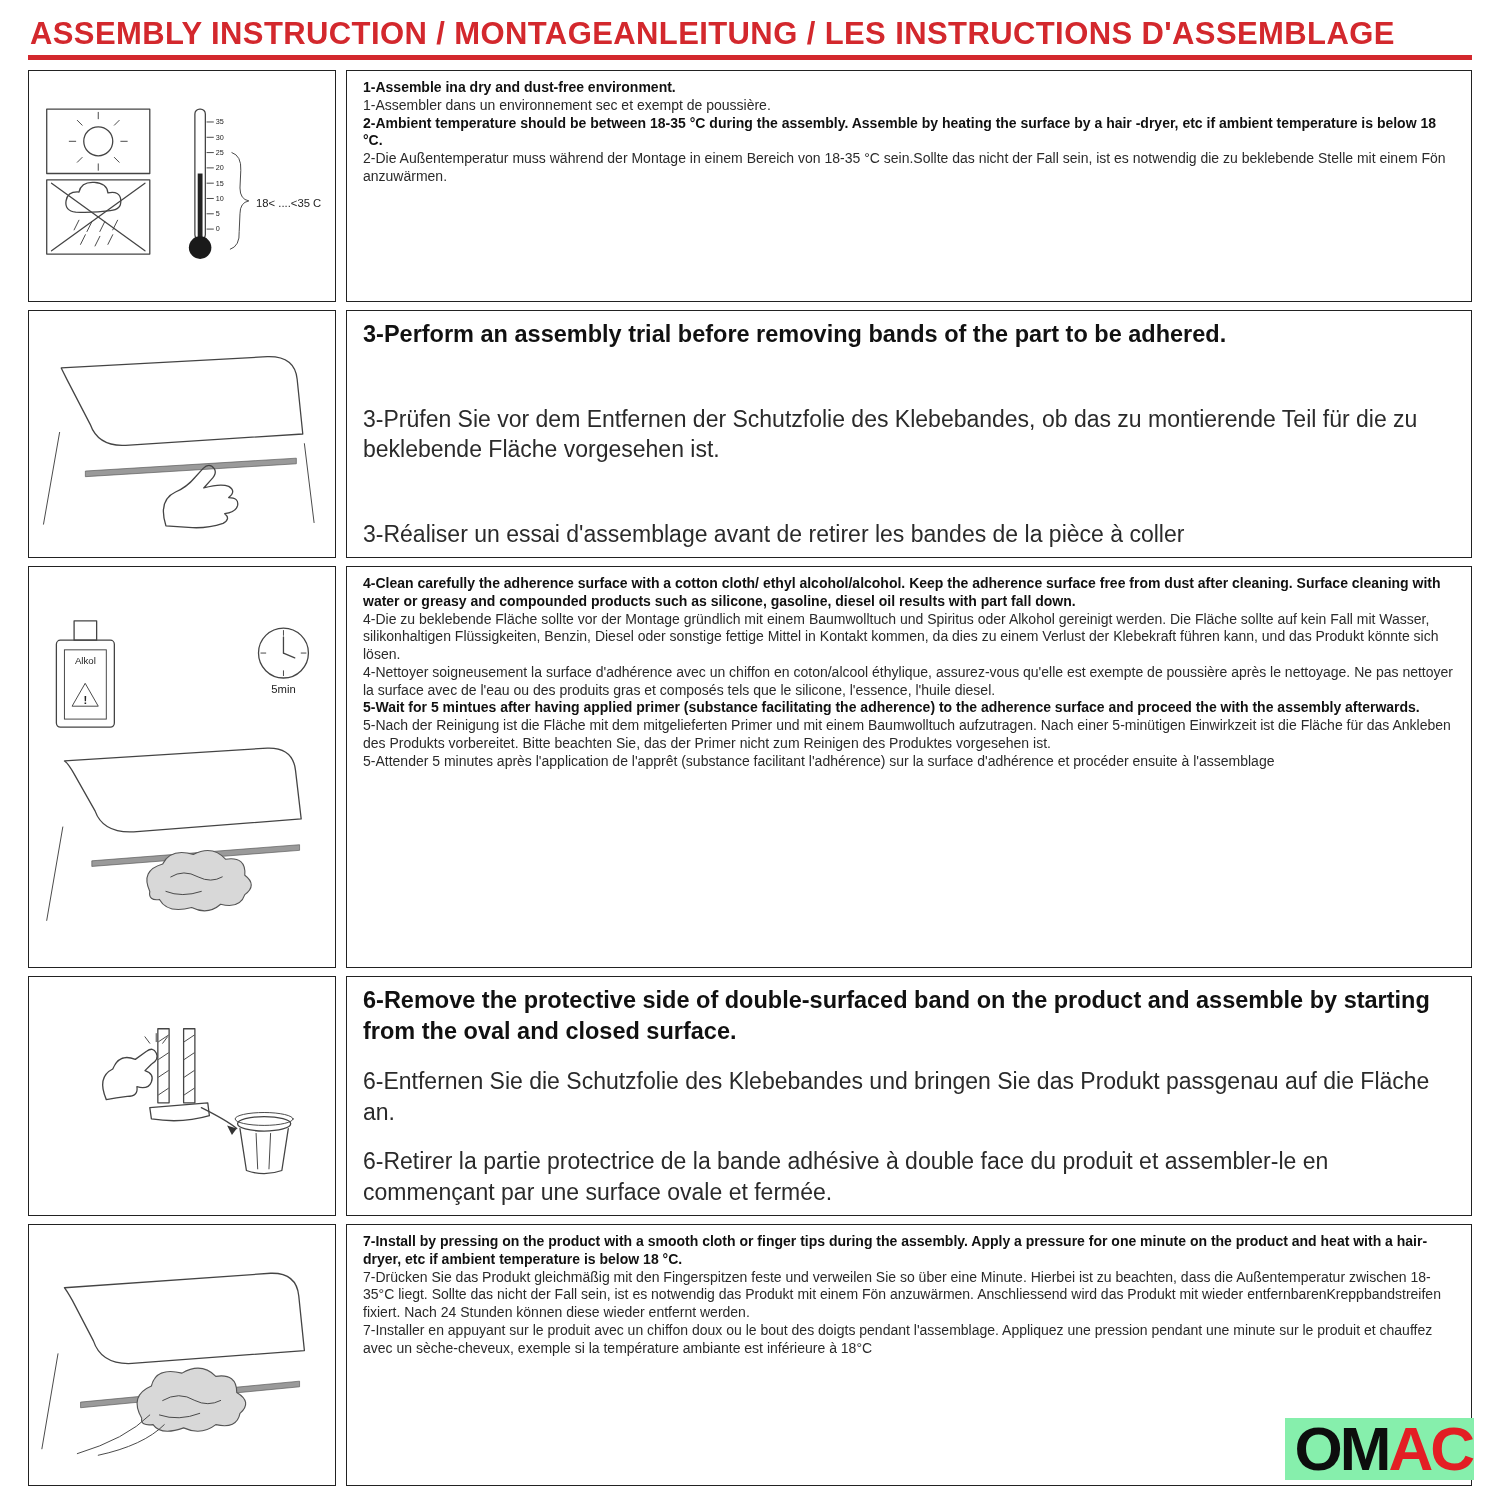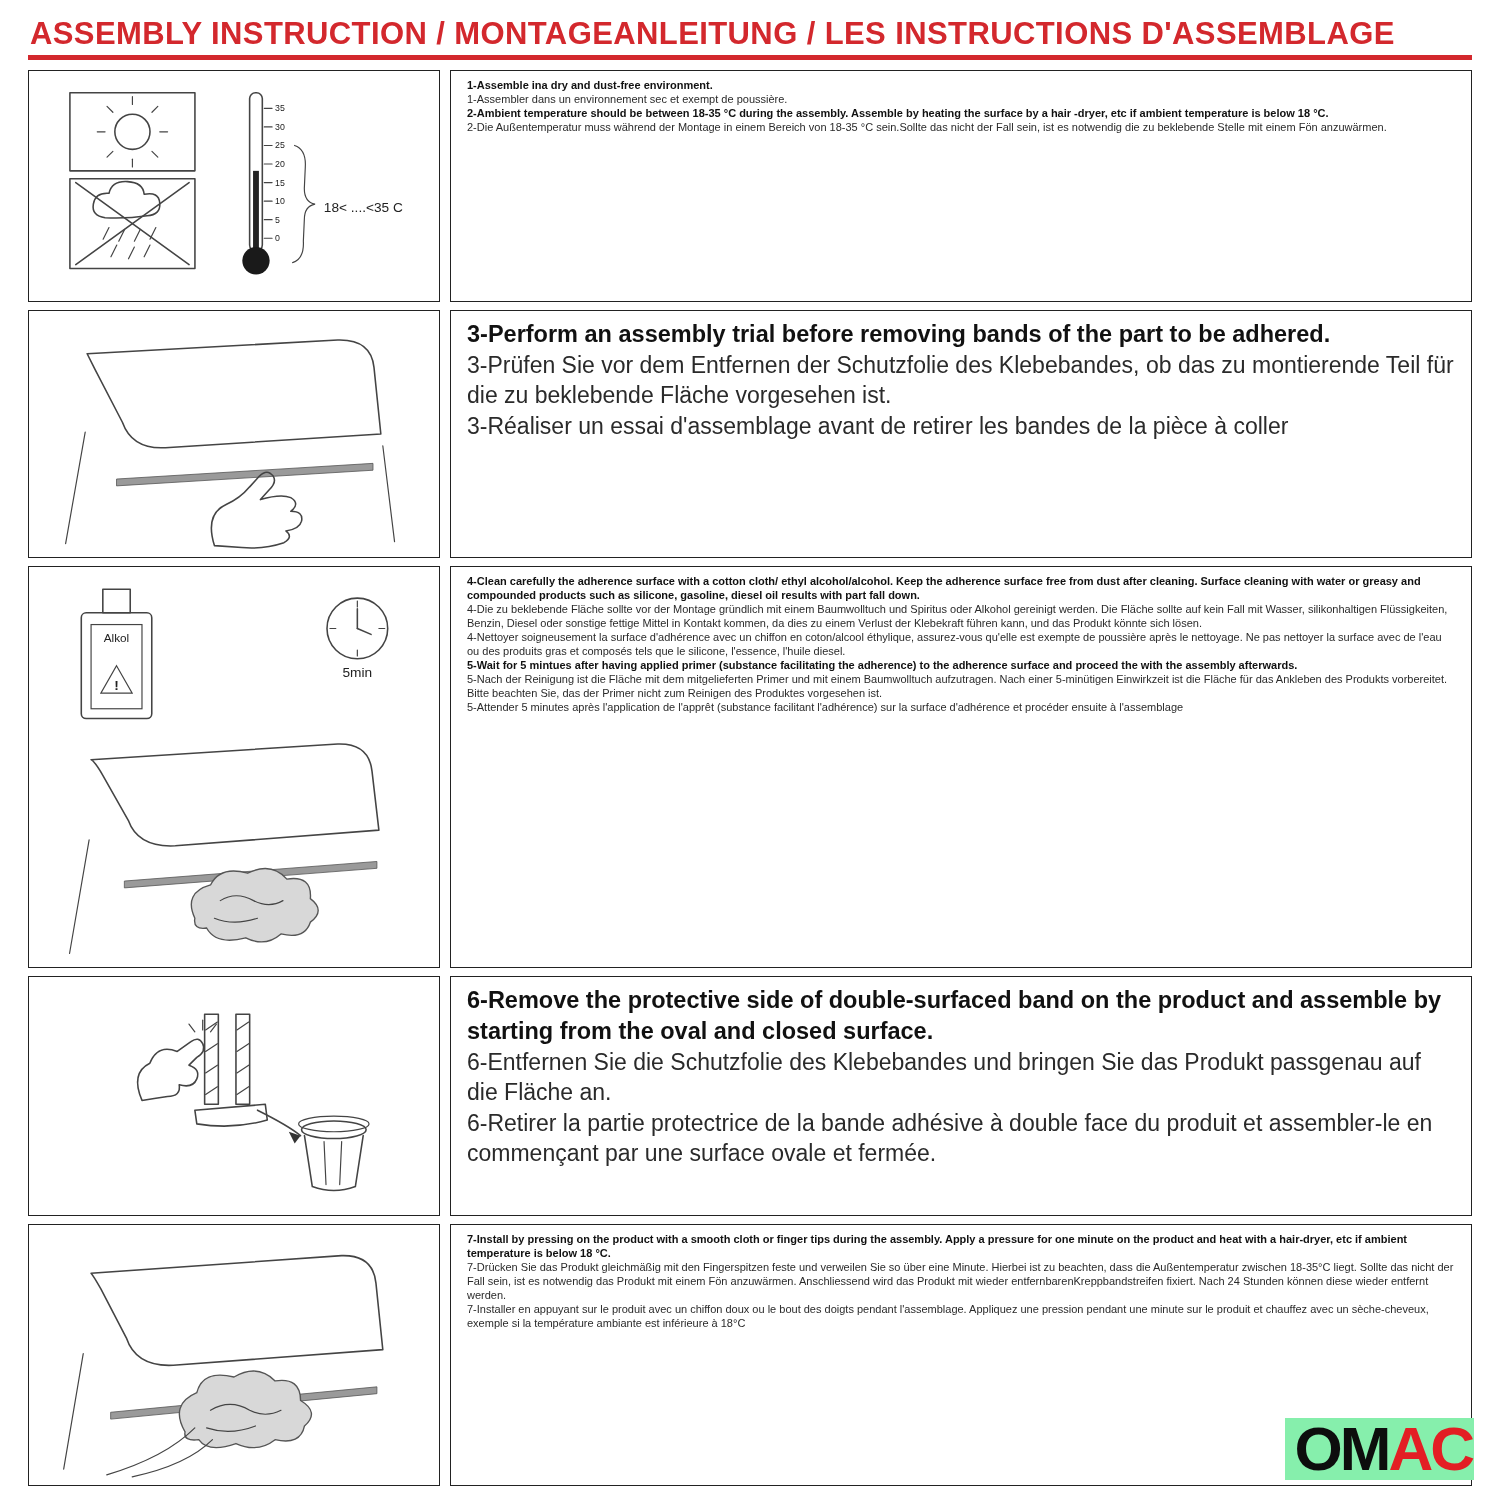--- a/index.html
+++ b/index.html
@@ -1,24 +1,24 @@
 <!DOCTYPE html>
 <html><head>
 <meta charset="utf-8">
 <style>
   html,body{margin:0;padding:0;background:#fff;}
   body{width:1500px;height:1500px;position:relative;font-family:"Liberation Sans",sans-serif;color:#1c1c1c;overflow:hidden;}
   .page{padding:12px 28px 0 28px;box-sizing:border-box;}
   .title{color:#d3282d;font-weight:bold;font-size:31px;letter-spacing:.4px;margin:4px 0 3px 2px;}
   .rule{height:5px;background:#d3282d;margin:0 0 10px 0;}
   .row{display:flex;gap:10px;margin-bottom:8px;}
-  .illus{width:412px;flex:none;border:1.5px solid #222;box-sizing:border-box;background:#fff;display:flex;align-items:center;justify-content:center;}
+  .illus{width:308px;flex:none;border:1.5px solid #222;box-sizing:border-box;background:#fff;display:flex;align-items:center;justify-content:center;}
   .textbox{flex:1;border:1.5px solid #222;box-sizing:border-box;padding:8px 16px;display:flex;flex-direction:column;}
-  .textbox.center{justify-content:flex-start;}
-  .textbox p{margin:0;font-size:11px;line-height:1.27;color:#2a2a2a;}
+  .textbox.center{justify-content:space-between;}
+  .textbox p{margin:0;font-size:14px;line-height:1.27;color:#2a2a2a;}
   .textbox p.b{font-weight:bold;color:#111;}
   .textbox p.gap{}
   .big p{font-size:23px;line-height:1.32;}
   .big p.b{font-size:23.5px;}
   .r1{height:232px}.r2{height:248px}.r3{height:402px}.r4{height:240px}.r5{height:262px}
   svg{display:block;}
   .sk{stroke:#444;stroke-width:1.6;fill:none;stroke-linecap:round;stroke-linejoin:round;}
   .sk2{stroke:#444;stroke-width:1.2;fill:none;stroke-linecap:round;}
   .fillg{fill:#d8d8d8;stroke:#555;stroke-width:1.4;}
   .strip{fill:#9a9a9a;stroke:#555;stroke-width:.8;}

